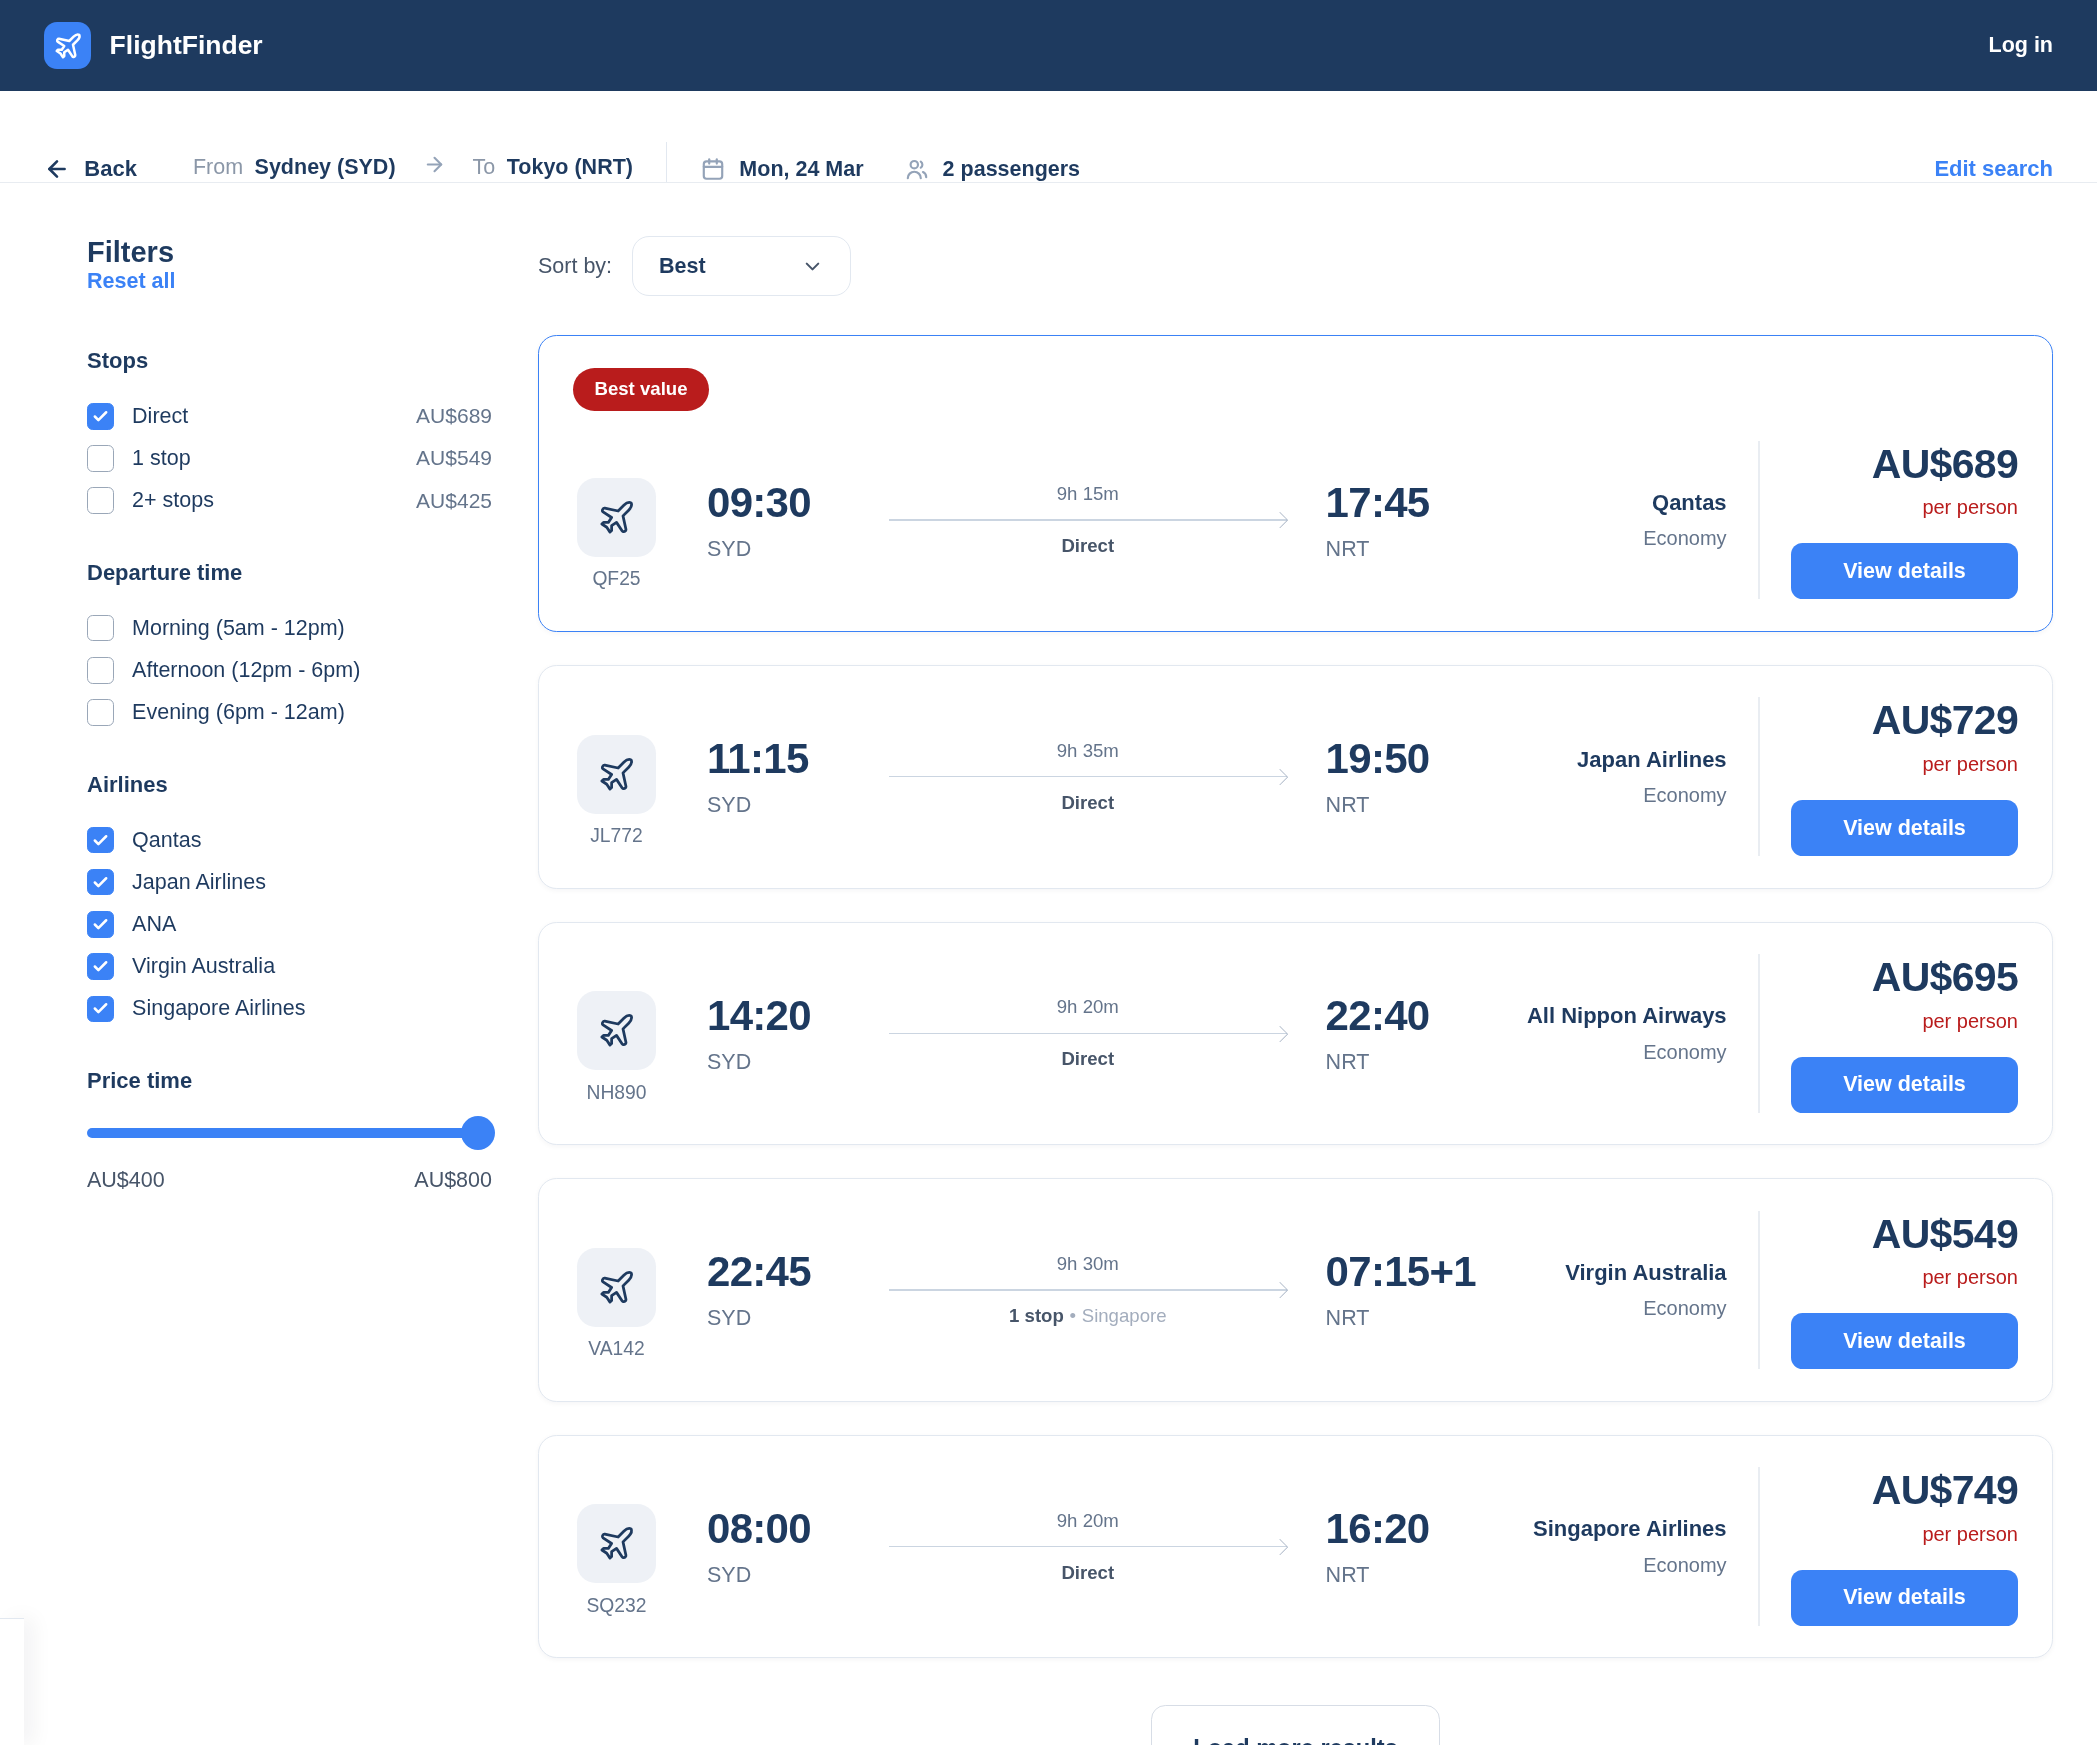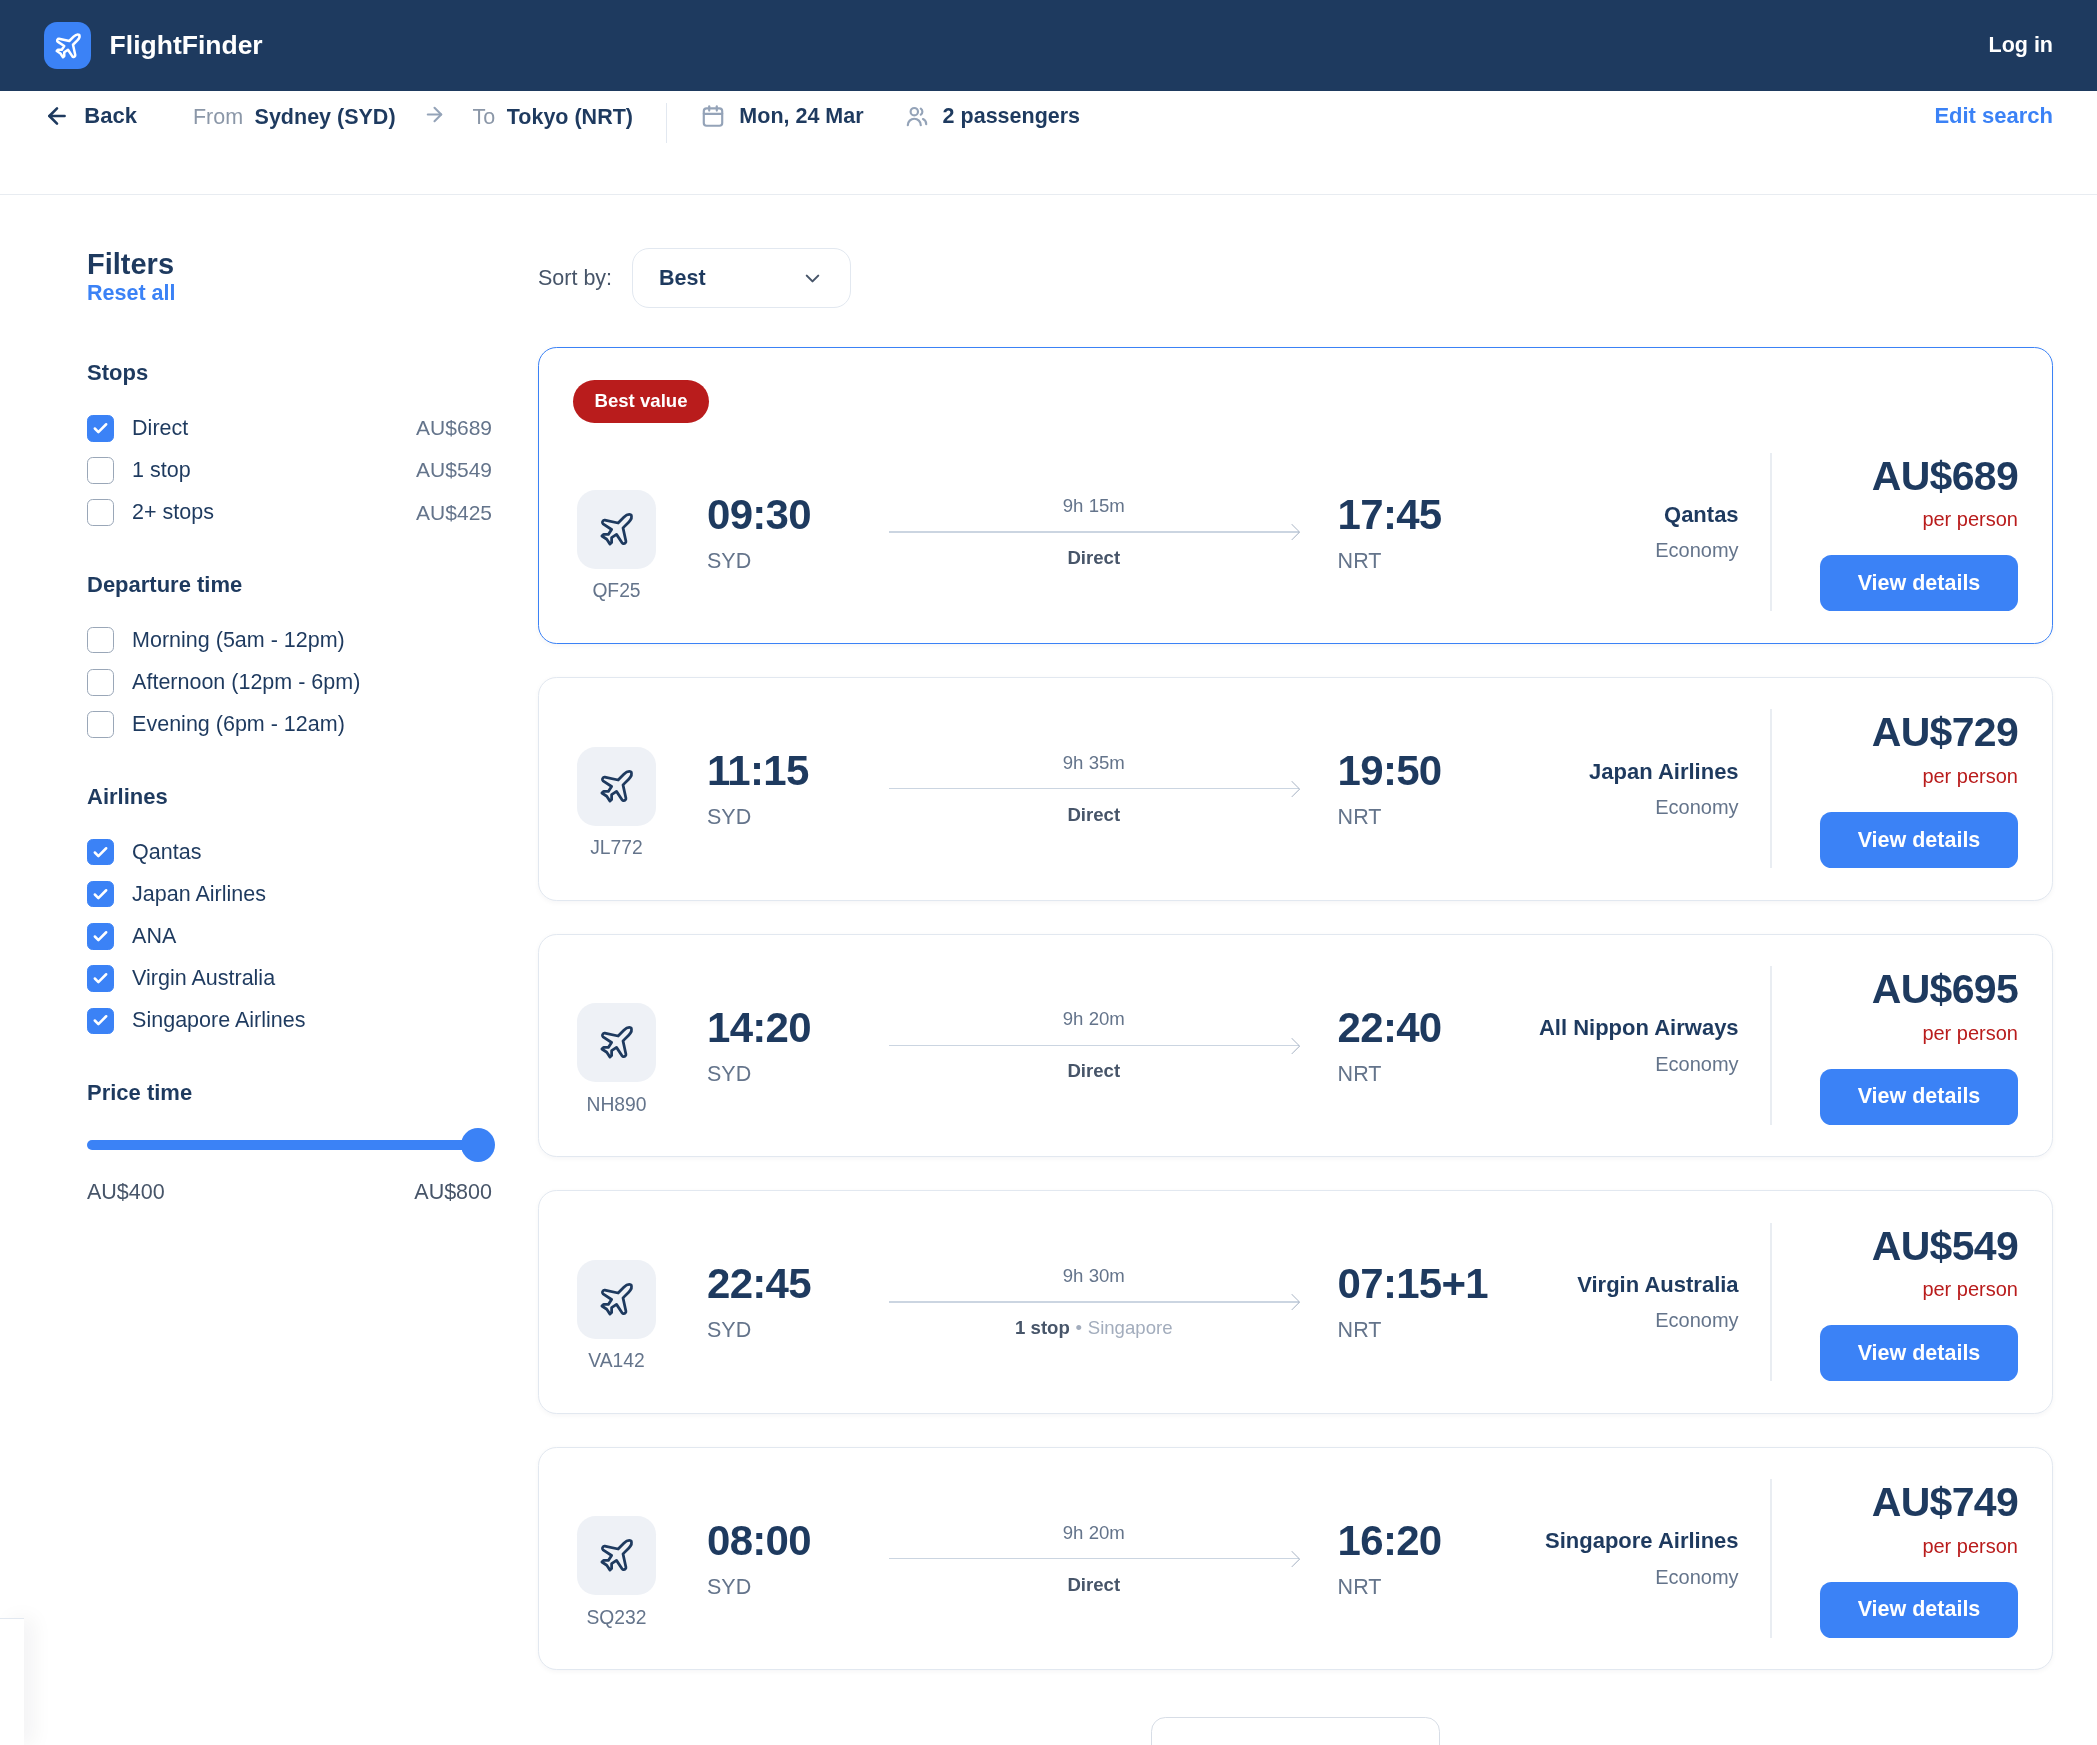--- a/index.html
+++ b/index.html
@@ -12,21 +12,21 @@
   .navbar { height:91px; background:#1e3a5f; display:flex; align-items:center;
             justify-content:space-between; padding:0 44px; }
   .brand { display:flex; align-items:center; }
   .logo { width:47px; height:47px; border-radius:13px; background:#3b82f6;
           display:flex; align-items:center; justify-content:center; }
   .logo svg { width:30px; height:30px; stroke:#ffffff; }
   .brand-name { color:#ffffff; font-size:26.5px; font-weight:700; margin-left:18.6px; }
   .login { color:#ffffff; font-size:21.5px; font-weight:700; text-decoration:none; cursor:pointer; }
   
   .searchbar { height:92px; border-bottom:1.4px solid #e8ecf1; display:flex;
-               align-items:flex-start; padding:0 44px;margin-top:12px; }
+               align-items:flex-end; padding:0 44px; }
   .back { display:flex; align-items:center; gap:14.3px; font-size:22px; font-weight:700;
           color:#1e3a5f; cursor:pointer; }
   .back svg { width:26px; height:26px; stroke:#1e3a5f; }
   .route { display:flex; align-items:center; margin-left:56px; font-size:21.5px; }
   .route .lbl { color:#8b97a8; margin-right:11.5px; }
   .route .val { color:#1e3a5f; font-weight:700; }
   .route .mid-arrow { margin:0 27px; }
   .route .mid-arrow svg { width:23px; height:23px; stroke:#94a3b8; }
   .vbar { width:1.4px; height:40px; background:#e2e8f0; margin:0 33px; }
   .chip { display:flex; align-items:center; gap:13px; font-size:21.5px; font-weight:700;
@@ -94,21 +94,21 @@
   .stops-line .dot, .stops-line .s-detail { color:#a3adbd; }
   .stops-line .dot { margin:0 5.7px; }
   .airline { min-width:236px; flex:none; text-align:right; }
   .a-name { font-size:22px; font-weight:700; color:#1e3a5f; }
   .a-cabin { margin-top:11.5px; font-size:20px; color:#64748b; }
   .vdiv { width:1.4px; align-self:stretch; min-height:150px; background:#e9edf2;
           margin:0 31.5px; flex:none; }
   .pricecol { min-width:215px; flex:none; text-align:right; }
   .price { font-size:41px; font-weight:700; color:#1e3a5f; letter-spacing:-0.7px; }
   .pp { margin-top:8.6px; font-size:20px; color:#b91c1c; }
-  .cta { margin-top:24px; width:198px; height:56px; background:#3b82f6; color:#fff;
+  .cta { margin-top:24px; width:227px; height:56px; background:#3b82f6; color:#fff;
          font-family:inherit; font-size:21.5px; font-weight:700; border:none;
          border-radius:11.5px; cursor:pointer; }
   .load-more { display:block; margin:47px auto 0; width:289px; height:86px; background:#fff;
                border:1.4px solid #d7dde6; border-radius:14.3px; font-family:inherit;
                font-size:23.6px; font-weight:700; color:#1e3a5f; cursor:pointer; }
   
   .corner-panel { position:absolute; left:0; bottom:0; width:24px; height:127px;
                   background:#fff; border-top:1.4px solid #e2e8f0;
                   box-shadow:10px 0 20px rgba(15,23,42,.05); }
 </style>

